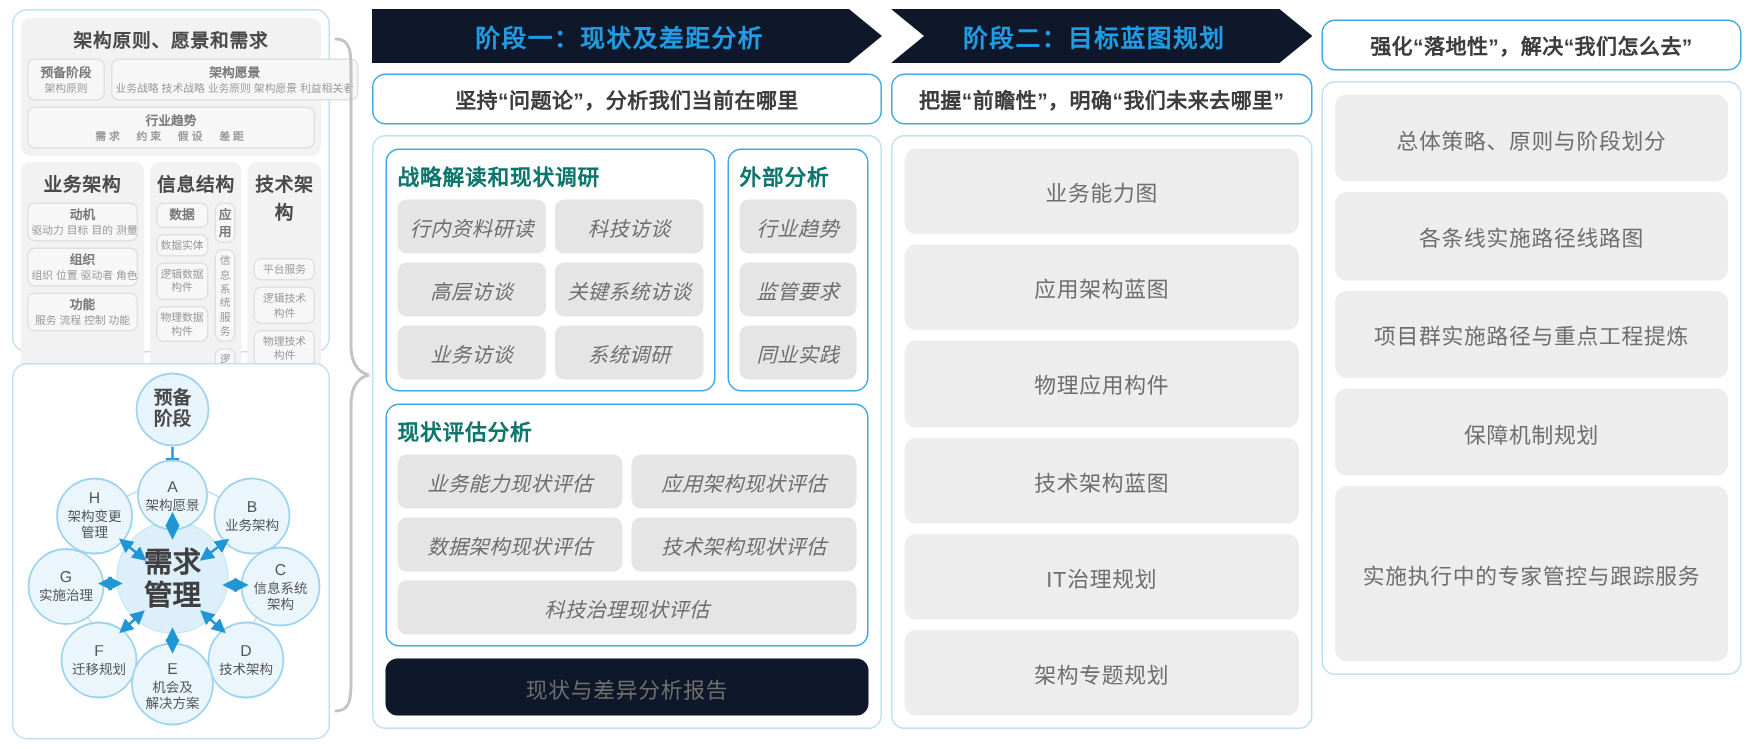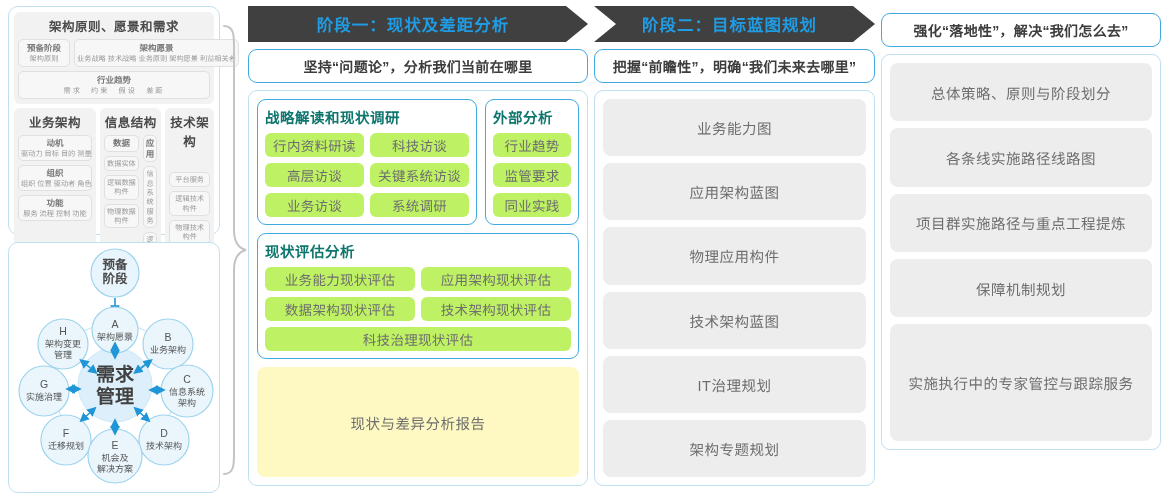--- a/index.html
+++ b/index.html
@@ -83,21 +83,21 @@
     white-space: nowrap;
   }
 
   
   .band-top { display: flex; gap: 4px; margin-bottom: 4px; }
   .band-top .c-prep { width: 52px; flex: none; padding: 3px 1px; }
   .band-top .c-vision { flex: 1; padding: 3px 2px; }
 
   
   .c-req { padding: 3px 2px; }
-  .c-req .cell-sub { letter-spacing: 2px; }
+  .c-req .cell-sub { letter-spacing: 2px; font-weight: bold; }
 
   
   .domains { display: flex; gap: 4px; }
   .dom {
     background: #f2f2f2;
     border-radius: 6px;
     padding: 4px 4px 5px;
   }
   .dom-biz  { width: 82px; }
   .dom-info { flex: 1; }
@@ -149,21 +149,21 @@
     height: 487px;
   }
   .phase-1 { left: 0px;   width: 340px; }
   .phase-2 { left: 346px; width: 281px; }
   .phase-3 { left: 633px; width: 280px; }
 
   
   .chev {
     position: relative;
     height: 36px;
-    background: #404040;
+    background: #0f172a;
     display: flex;
     align-items: center;
     justify-content: center;
   }
   .chev-1 {
     clip-path: polygon(0 0, calc(100% - 22px) 0, 100% 50%, calc(100% - 22px) 100%, 0 100%);
   }
   .chev-2, .chev-3 {
     clip-path: polygon(0 0, calc(100% - 22px) 0, 100% 50%, calc(100% - 22px) 100%, 0 100%, 22px 50%);
   }
@@ -219,30 +219,31 @@
     font-weight: bold;
     color: #0f766e;
     margin-bottom: 6px;
     letter-spacing: .5px;
     white-space: nowrap;
   }
   .card-survey { flex: 1; }
   .card-external { width: 94px; flex: none; }
 
   .chip {
-    background: #bef264;
+    background: #e5e5e5;
     border-radius: 6px;
-    height: 24px;
+    height: 36px;
     display: flex;
     align-items: center;
     justify-content: center;
     font-size: 13.5px;
     color: #6e6e6e;
     white-space: nowrap;
     letter-spacing: .3px;
+    font-style: italic;
   }
   .chip-grid2 {
     display: grid;
     grid-template-columns: 1fr 1fr;
     gap: 6px;
   }
   .chip-col {
     display: flex;
     flex-direction: column;
     gap: 6px;
@@ -252,21 +253,21 @@
   .assess-grid {
     display: grid;
     grid-template-columns: 1fr 1fr;
     gap: 6px;
   }
   .assess-grid .span2 { grid-column: 1 / span 2; }
 
   .report-chip {
     margin-top: 8px;
     flex: 1;
-    background: #fef9c3;
+    background: #0f172a;
     border-radius: 8px;
     display: flex;
     align-items: center;
     justify-content: center;
     font-size: 14.5px;
     color: #6e6e6e;
     letter-spacing: .5px;
   }
 
   

